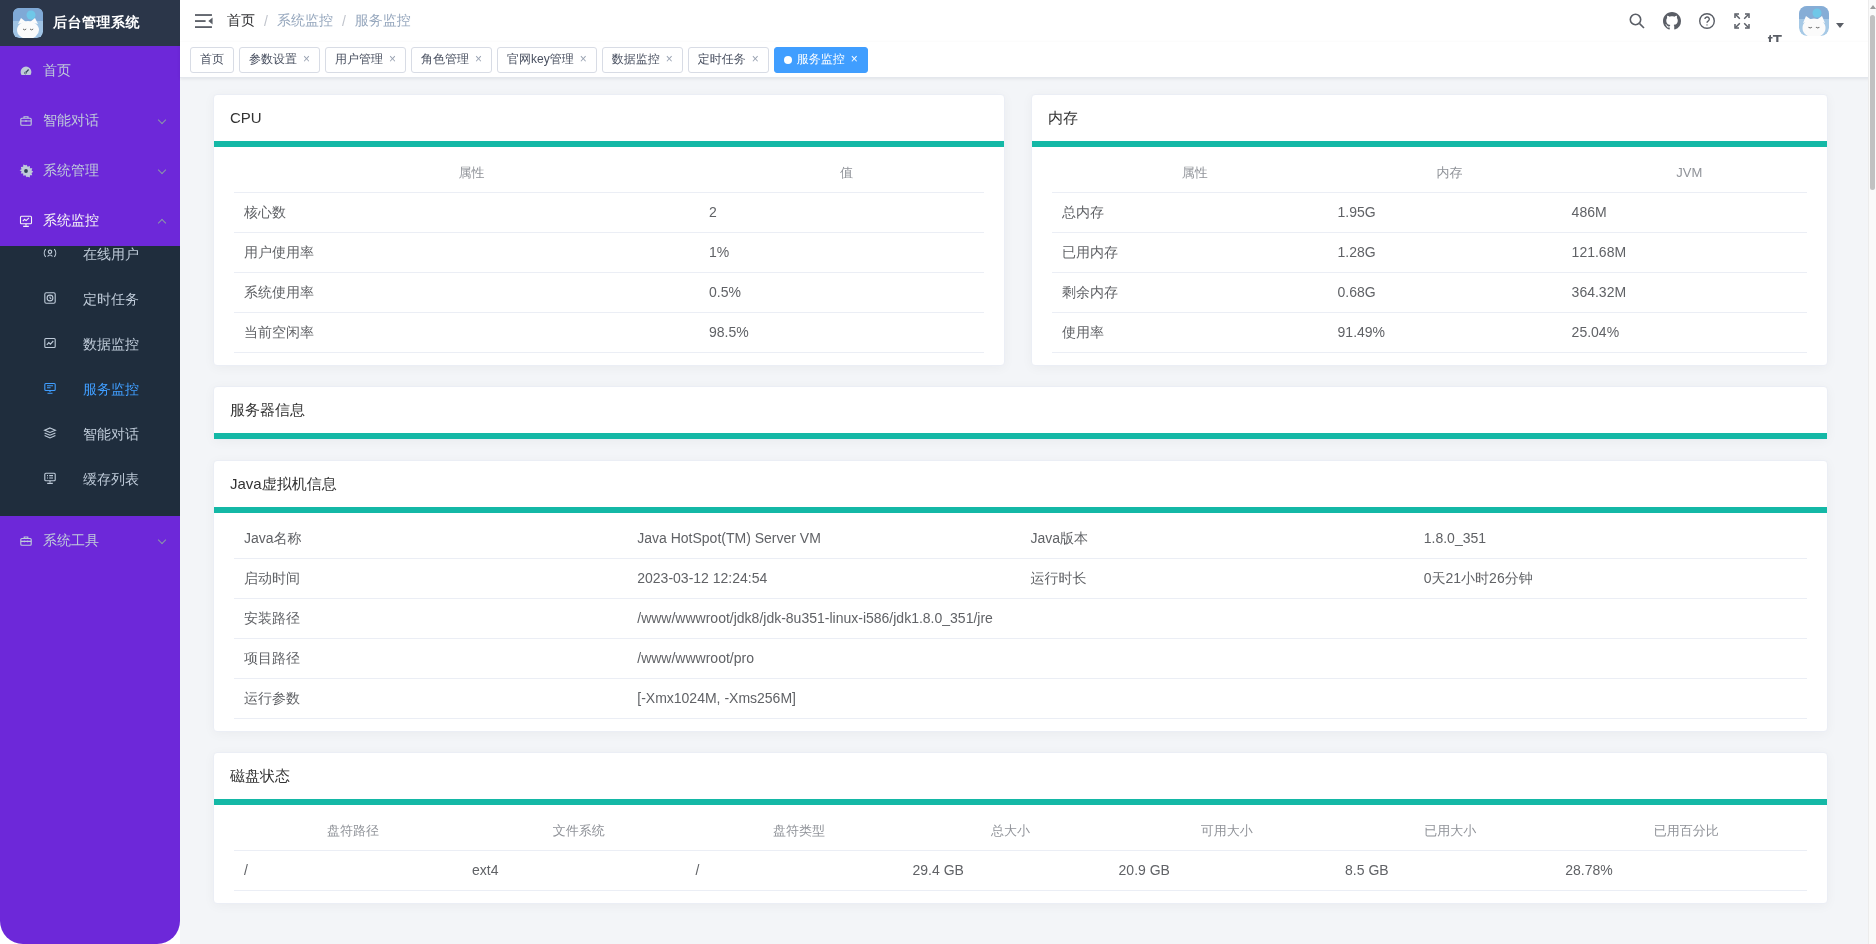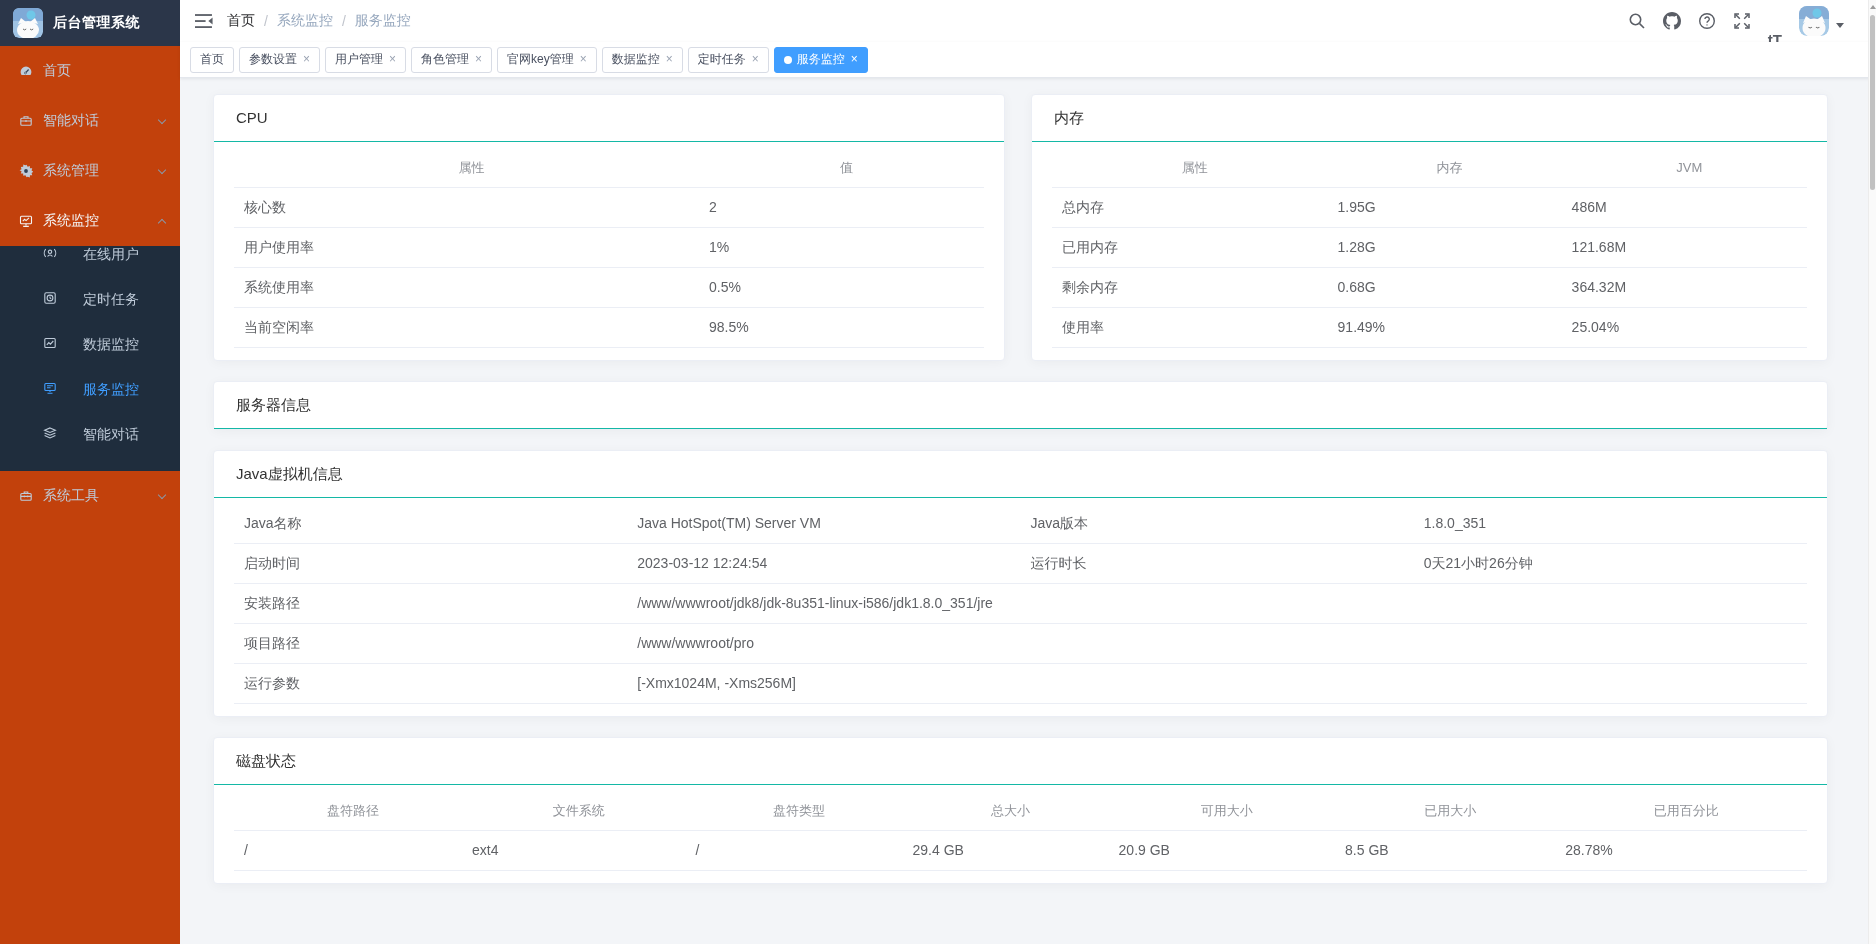--- a/index.html
+++ b/index.html
@@ -1,20 +1,20 @@
 <!DOCTYPE html>
 <html><head>
 <meta charset="utf-8">
 <style>
   * { margin:0; padding:0; box-sizing:border-box; }
   html,body { width:1876px; height:944px; overflow:hidden; font-family:"Liberation Sans", sans-serif; background:#fff; }
   .app { display:flex; width:1876px; height:944px; position:relative; }
 
   
-  .sidebar { width:180px; height:100%; background:#c2410c; flex:none; display:flex; flex-direction:column; }
+  .sidebar { width:180px; height:100%; background:#6d28d9; flex:none; display:flex; flex-direction:column;border-radius:23px; }
   .logo { height:46px; background:#2b3649; display:flex; align-items:center; padding-left:13px; gap:10px; flex:none; }
   .logo-title { color:#fff; font-size:14px; font-weight:bold; letter-spacing:.5px; }
   .menu { flex:1; overflow:hidden; }
   .mi { height:50px; display:flex; align-items:center; gap:10px; padding:0 15px 0 19px; color:#bfcbd9; font-size:14px; cursor:pointer; }
   .mi.active-parent { color:#f4f4f5; }
   .mi .chev { margin-left:auto; }
   .chev { width:6px; height:6px; border-right:1.4px solid #8a97a8; border-bottom:1.4px solid #8a97a8; display:inline-block; }
   .chev.down { transform:rotate(45deg); margin-top:-3px; }
   .chev.up { transform:rotate(-135deg); margin-top:4px; }
   .submenu { background:#1f2d3d; }
@@ -44,21 +44,21 @@
   .tab-dot { width:8px; height:8px; border-radius:50%; background:#fff; display:inline-block; }
   .tab-x { font-size:12px; line-height:13px; color:#9aa3b2; margin-left:1px; cursor:pointer; }
   .tab.active .tab-x { color:#fff; }
 
   .content { flex:1; background:#f3f5f8; padding:16px 48px 0 33px; overflow:hidden; }
   .row1 { display:flex; gap:26px; margin-bottom:20px; }
   .card { background:#fff; border:1px solid #ebeef5; border-radius:4px; box-shadow:0 2px 12px 0 rgba(0,0,0,.04); margin-bottom:20px; }
   .row1 .card { margin-bottom:0; }
   .card-cpu { width:792px; flex:none; }
   .card-mem { flex:1; }
-  .card-h { padding:12px 22px; border-bottom:1px solid #14b8a6; font-size:15px; line-height:22px; color:#333; }
+  .card-h { padding:12px 16px; border-bottom:6px solid #14b8a6; font-size:15px; line-height:22px; color:#333; }
   .card-b { padding:6px 20px 12px; }
   table { width:100%; border-collapse:collapse; table-layout:fixed; }
   th { font-weight:400; color:#909399; font-size:13px; text-align:center; padding:10px 0 10px 10px; border-bottom:1px solid #ebeef5; line-height:19px; white-space:nowrap; overflow:hidden; }
   td { color:#606266; font-size:14px; padding:10px 0 10px 10px; border-bottom:1px solid #ebeef5; line-height:19px; white-space:nowrap; overflow:hidden; }
 
   
   .scrollbar { position:absolute; right:0; top:0; width:8px; height:944px; background:#fafafa; border-left:1px solid #ececec; z-index:10; }
   .sb-arrow { position:absolute; top:5px; left:1px; width:0; height:0; border-left:3px solid transparent; border-right:3px solid transparent; border-bottom:4px solid #9b9b9b; }
   .sb-thumb { position:absolute; top:15px; left:1px; width:5px; height:175px; border-radius:3px; background:#c1c1c1; cursor:pointer; }
 </style>
@@ -149,20 +149,28 @@
             <path d="M4 4.8h6M4 6.8h3.6"></path>
             <path d="M7 9.5v1.5M4.5 12.3h5"></path>
           </svg>
           <span>服务监控</span>
         </div>
         <div class="smi">
           <svg class="ic14" viewBox="0 0 14 14" fill="none" stroke="#bfcbd9" stroke-width="1.1">
             <path d="M7 1.9l5.4 2.3L7 6.5 1.6 4.2zM1.6 6.9L7 9.2l5.4-2.3M1.6 9.6L7 11.9l5.4-2.3"></path>
           </svg>
           <span>智能对话</span>
+        </div>
+        <div class="smi">
+          <svg class="ic14" viewBox="0 0 14 14" fill="none" stroke="#bfcbd9" stroke-width="1.1">
+            <rect x="1.8" y="2.2" width="10.4" height="7.6" rx="1"></rect>
+            <path d="M4 4.6h1M6.2 4.6h3.8M4 7h1M6.2 7h3.8"></path>
+            <path d="M7 9.8v1.6M4.2 12.4h5.6"></path>
+          </svg>
+          <span>缓存列表</span>
         </div>
       </div>
 
       <div class="mi">
         <svg class="ic14" viewBox="0 0 14 14" fill="none" stroke="#bfcbd9" stroke-width="1.1">
           <rect x="1.8" y="4.5" width="10.4" height="6.8" rx="1"></rect>
           <path d="M5.2 4.3V3h3.6v1.3M1.8 7.4h10.4M5.4 6.5v1.8M8.6 6.5v1.8"></path>
         </svg>
         <span>系统工具</span>
         <span class="chev down"></span>

